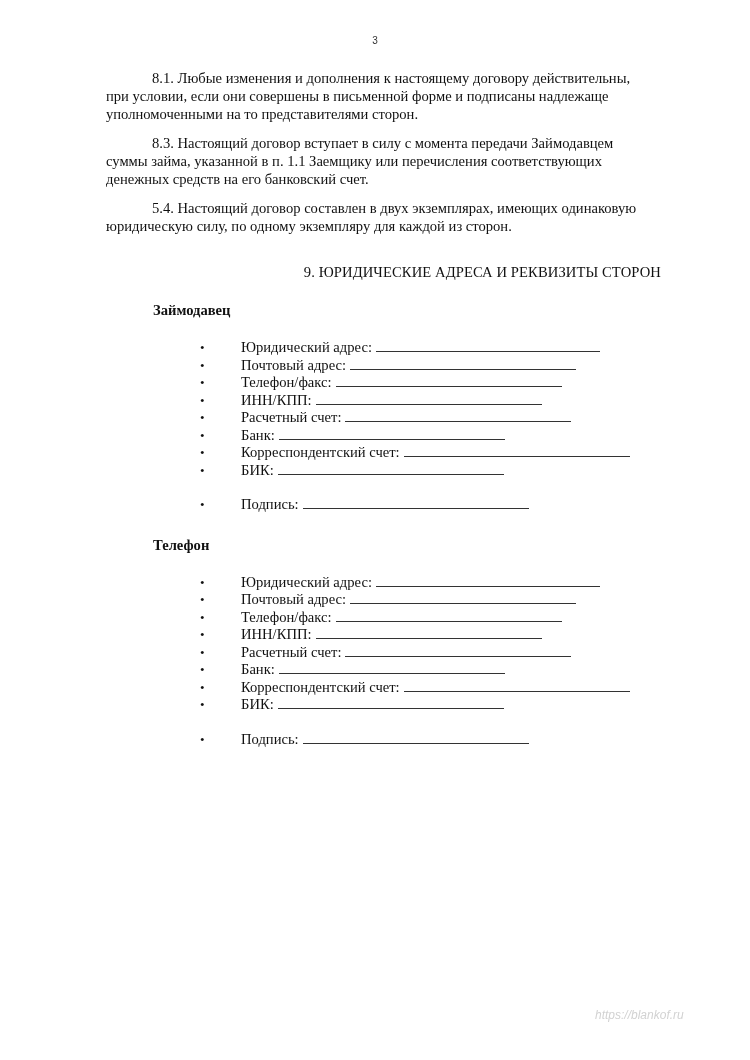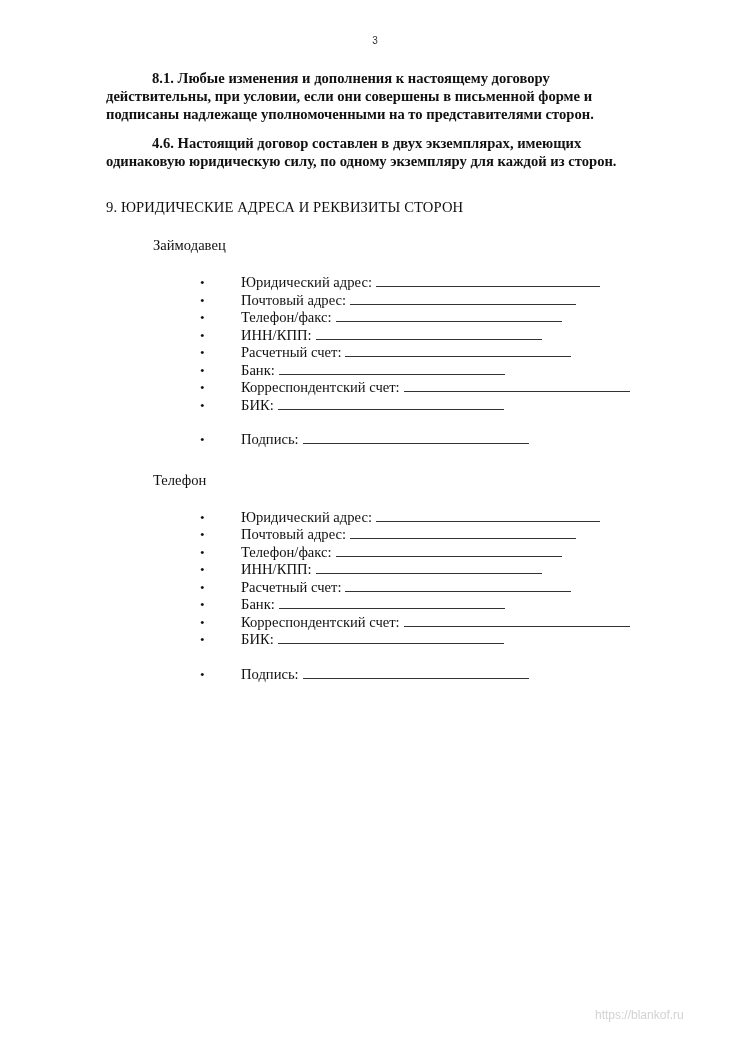--- a/index.html
+++ b/index.html
@@ -10,50 +10,51 @@
     }
     .page-number {
       position: absolute; top: 35px; left: 0; width: 750px; text-align: center;
       font-family: "Liberation Sans", "DejaVu Sans", sans-serif;
       font-size: 10px; color: #333;
     }
     .content {
       position: absolute; left: 106px; top: 69px; width: 555px;
       font-size: 14.6px; line-height: 18px;
     }
-    .para { margin: 0 9px 11px 0; text-indent: 46px; font-weight: bold; }
+    .para { margin: 0 9px 11px 0; text-indent: 46px; }
     .section-title {
-      text-align: left; margin: 28px 0 20px 0; font-size: 14.6px; letter-spacing: 0.1px;
+      text-align: right; margin: 28px 0 20px 0; font-size: 14.6px; letter-spacing: 0.1px;
     }
     .party-title {
-      font-weight: normal; margin: 0 0 0 47px; font-size: 14.6px;
+      font-weight: bold; margin: 0 0 0 47px; font-size: 14.6px;
     }
     .fields { list-style: none; margin: 20px 0 0 0; padding: 0; }
     .fields li { position: relative; height: 17.5px; line-height: 17.5px; padding-left: 135px; white-space: nowrap; }
     .fields li .bullet { position: absolute; left: 94px; top: 0; font-size: 13px; }
     .fields li.gap { margin-top: 17px; }
     .blank {
       display: inline-block; vertical-align: baseline; border-bottom: 1px solid #333;
       height: 12px; margin-left: 4px;
     }
     .party-block { margin-bottom: 22px; }
     .watermark {
       position: absolute; left: 595px; top: 1008px;
       font-family: "Liberation Sans", "DejaVu Sans", sans-serif;
-      font-size: 12px; color: #d2d2d2;
+      font-size: 12px; color: #d2d2d2; font-style: italic;
     }
   </style>
 </head>
 <body>
 
 <div class="page-number">3</div>
 
 <div class="content">
   <p class="para">8.1. Любые изменения и дополнения к настоящему договору действительны, при условии, если они совершены в письменной форме и подписаны надлежаще уполномоченными на то представителями сторон.</p>
-  <p class="para">4.6. Настоящий договор составлен в двух экземплярах, имеющих одинаковую юридическую силу, по одному экземпляру для каждой из сторон.</p>
+  <p class="para">8.3. Настоящий договор вступает в силу с момента передачи Займодавцем суммы займа, указанной в п. 1.1 Заемщику или перечисления соответствующих денежных средств на его банковский счет.</p>
+  <p class="para">5.4. Настоящий договор составлен в двух экземплярах, имеющих одинаковую юридическую силу, по одному экземпляру для каждой из сторон.</p>
 
   <div class="section-title">9. ЮРИДИЧЕСКИЕ АДРЕСА И РЕКВИЗИТЫ СТОРОН</div>
 
   <div class="party-block">
     <div class="party-title">Займодавец</div>
     <ul class="fields">
       <li><span class="bullet">•</span><span>Юридический адрес:</span><span class="blank" style="width:224px"></span></li>
       <li><span class="bullet">•</span><span>Почтовый адрес:</span><span class="blank" style="width:226px"></span></li>
       <li><span class="bullet">•</span><span>Телефон/факс:</span><span class="blank" style="width:226px"></span></li>
       <li><span class="bullet">•</span><span>ИНН/КПП:</span><span class="blank" style="width:226px"></span></li>

